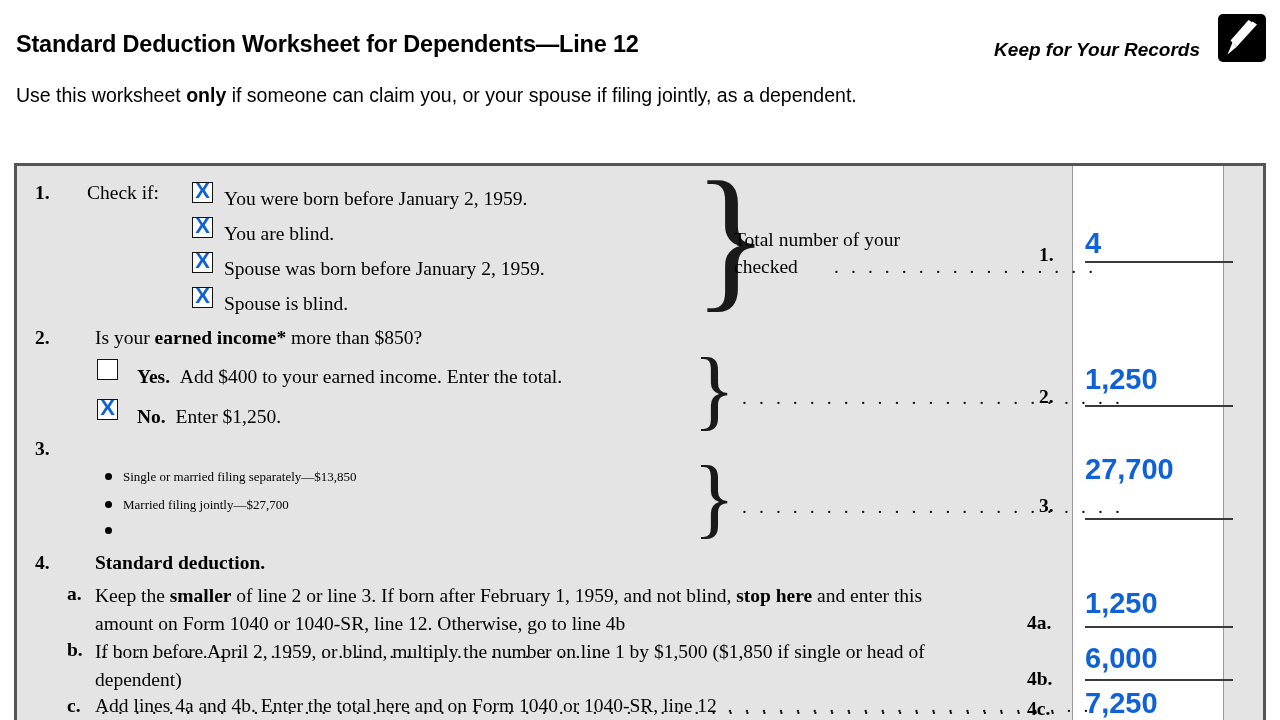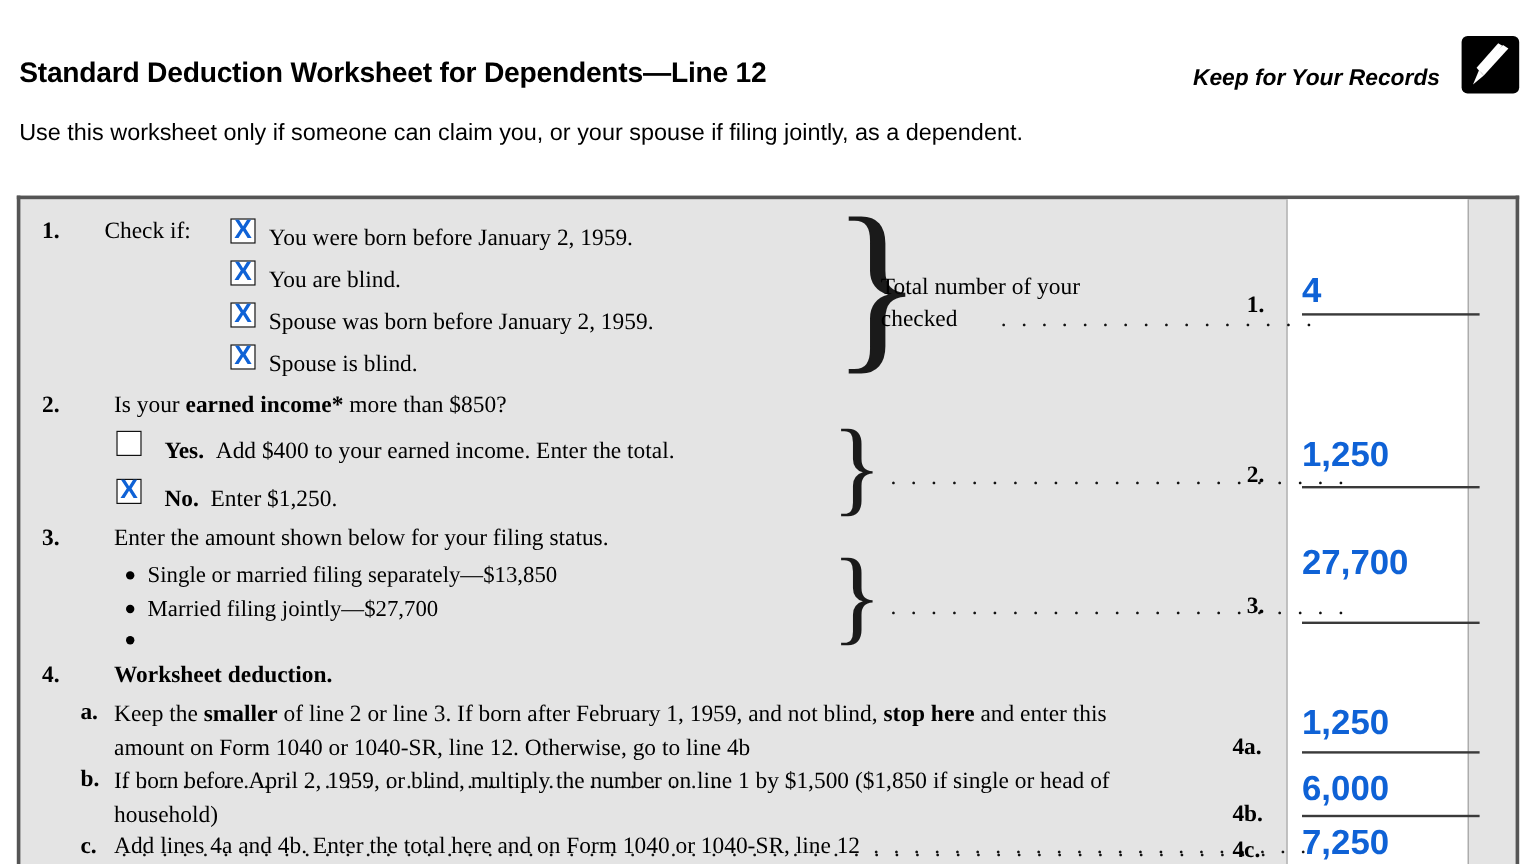--- a/index.html
+++ b/index.html
@@ -9,21 +9,21 @@
     overflow: hidden;
   }
   body {
     font-family: "Liberation Serif", serif;
     color: #000000;
   }
 
   
   .header {
     position: absolute;
-    left: 0; top: 16px; width: 1280px; height: 80px;
+    left: 0; top: 0; width: 1280px; height: 80px;
   }
   .page-title {
     position: absolute;
     left: 16px; top: 31px;
     font-family: "Liberation Sans", sans-serif;
     font-weight: bold;
     font-size: 23.5px;
     letter-spacing: -0.2px;
     white-space: nowrap;
   }
@@ -45,21 +45,21 @@
   }
   .pencil-icon svg { display:block; }
 
   .subtitle {
     position: absolute;
     left: 16px; top: 84px;
     font-family: "Liberation Sans", sans-serif;
     font-size: 19.5px;
     white-space: nowrap;
   }
-  .subtitle b { font-weight: normal; margin-top: 29px; }
+  .subtitle b { font-weight: bold; margin-top: 29px; }
 
   
   .form {
     position: absolute;
     left: 14px; top: 163px;
     width: 1252px; height: 557px;
     background: #e4e4e4;
     border-top: 3px solid #555555;
     border-left: 3px solid #555555;
     border-right: 3px solid #555555;
@@ -148,21 +148,21 @@
   }
   .rule {
     position: absolute;
     left: 1068px;
     width: 148px;
     height: 0;
     border-top: 2px solid #3a3a3a;
   }
 
   
-  .bullet-row { position: absolute; font-size: 19px; white-space: nowrap; }
+  .bullet-row { position: absolute; font-size: 13px; white-space: nowrap; }
   .bullet-dot {
     display: inline-block;
     width: 7px; height: 7px;
     background: #000;
     border-radius: 50%;
     vertical-align: middle;
     margin-right: 11px;
     margin-bottom: 3px;
   }
 
@@ -251,56 +251,55 @@
 
   <div class="brace" style="left:676px; top:180px; font-size:88px; font-weight:300;">}</div>
 
   <div class="dots" style="left:725px; top:221px;">. . . . . . . . . . . . . . . . . . . . . . .</div>
   <div class="lineno" style="left:1022px; top:220px;">2.</div>
 
   <div class="amount" style="top:196px;">1,250</div>
   <div class="rule" style="top:239px;"></div>
 
   <div class="num-label abs" style="left:18px; top:272px;">3.</div>
-  <div class="ctext abs" style="left:78px; top:272px;">Enter the amount shown below for your filing status.</div>
 
   <div class="bullet-row" style="left:88px; top:303px;">
     <span class="bullet-dot"></span><span>Single or married filing separately—$13,850</span>
   </div>
   <div class="bullet-row" style="left:88px; top:331px;">
     <span class="bullet-dot"></span><span>Married filing jointly—$27,700</span>
   </div>
   <div class="bullet-row" style="left:88px; top:357px;">
     <span class="bullet-dot"></span>
   </div>
 
   <div class="brace" style="left:676px; top:288px; font-size:88px; font-weight:300;">}</div>
 
   <div class="dots" style="left:725px; top:330px;">. . . . . . . . . . . . . . . . . . . . . . .</div>
   <div class="lineno" style="left:1022px; top:329px;">3.</div>
 
   <div class="amount" style="top:286px;">27,700</div>
   <div class="rule" style="top:352px;"></div>
 
   <div class="num-label abs" style="left:18px; top:386px;">4.</div>
-  <div class="ctext abs" style="left:78px; top:386px;"><b>Worksheet deduction.</b></div>
+  <div class="ctext abs" style="left:78px; top:386px;"><b>Standard deduction.</b></div>
 
   <div class="num-label abs" style="left:50px; top:417px;">a.</div>
   <div class="para" style="left:78px; top:416px; width:930px;">
     <span>Keep the </span><b>smaller</b><span> of line 2 or line 3. If born after February 1, 1959, and not blind, </span><b>stop here</b><span> and enter this</span><br>
     <span>amount on Form 1040 or 1040-SR, line 12. Otherwise, go to line 4b</span> <span class="dots" style="position:relative; left:6px; top:0;">. . . . . . . . . . . . . . . . . . . . . . . . . . . . . .</span>
   </div>
   <div class="lineno" style="left:1010px; top:446px;">4a.</div>
   <div class="amount" style="top:420px;">1,250</div>
   <div class="rule" style="top:460px;"></div>
 
   <div class="num-label abs" style="left:50px; top:473px;">b.</div>
   <div class="para" style="left:78px; top:472px; width:945px;">
     <span>If born before April 2, 1959, or blind, multiply the number on line 1 by $1,500 ($1,850 if single or head of</span><br>
-    <span>household)</span> <span class="dots" style="position:relative; left:6px; top:0;">. . . . . . . . . . . . . . . . . . . . . . . . . . . . . . . . . . . . . . . . . . . . . . . . . . . . . . . . .</span>
+    <span>dependent)</span> <span class="dots" style="position:relative; left:6px; top:0;">. . . . . . . . . . . . . . . . . . . . . . . . . . . . . . . . . . . . . . . . . . . . . . . . . . . . . . . . .</span>
   </div>
   <div class="lineno" style="left:1010px; top:502px;">4b.</div>
   <div class="amount" style="top:475px;">6,000</div>
   <div class="rule" style="top:513px;"></div>
 
   <div class="num-label abs" style="left:50px; top:529px;">c.</div>
   <div class="ctext abs" style="left:78px; top:529px;">
     <span>Add lines 4a and 4b. Enter the total here and on Form 1040 or 1040-SR, line 12</span> <span class="dots" style="position:relative; left:6px; top:0;">. . . . . . . . . . . . . . . . . . . . . .</span>
   </div>
   <div class="lineno" style="left:1010px; top:532px;">4c.</div>

